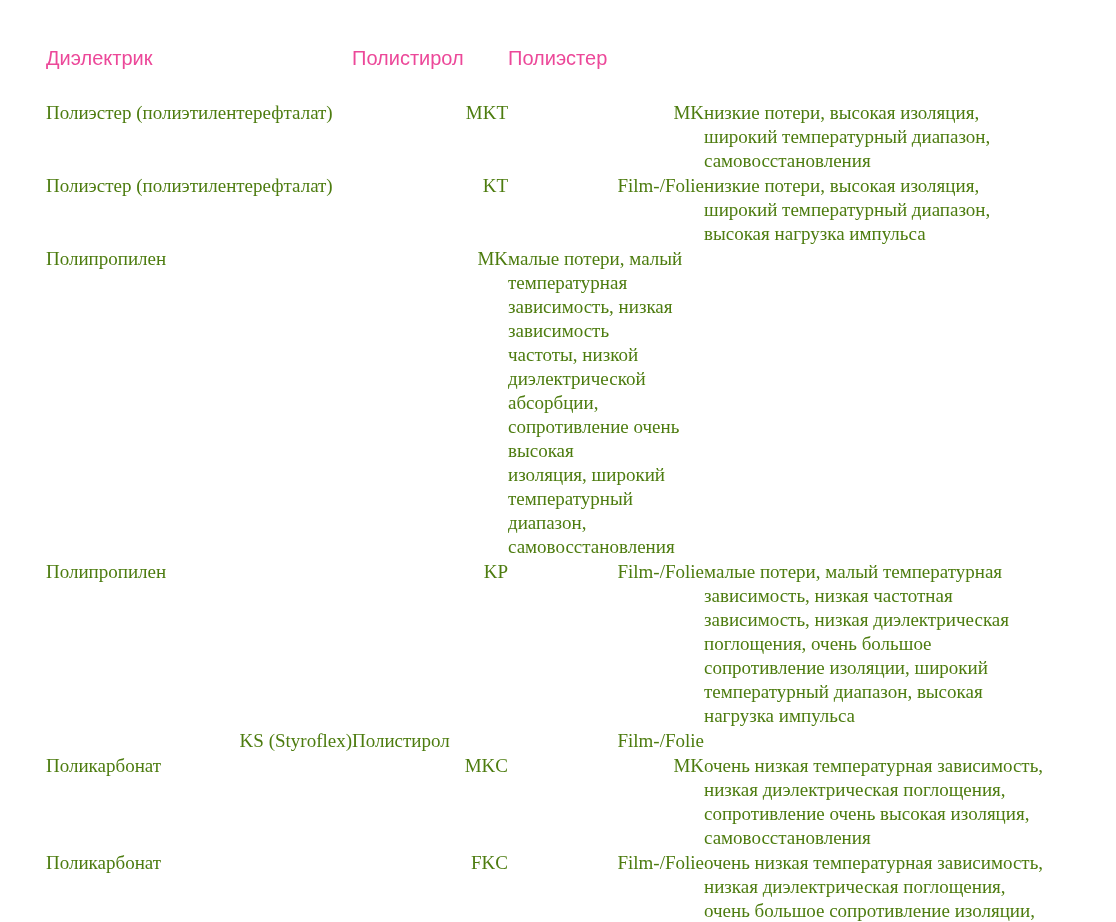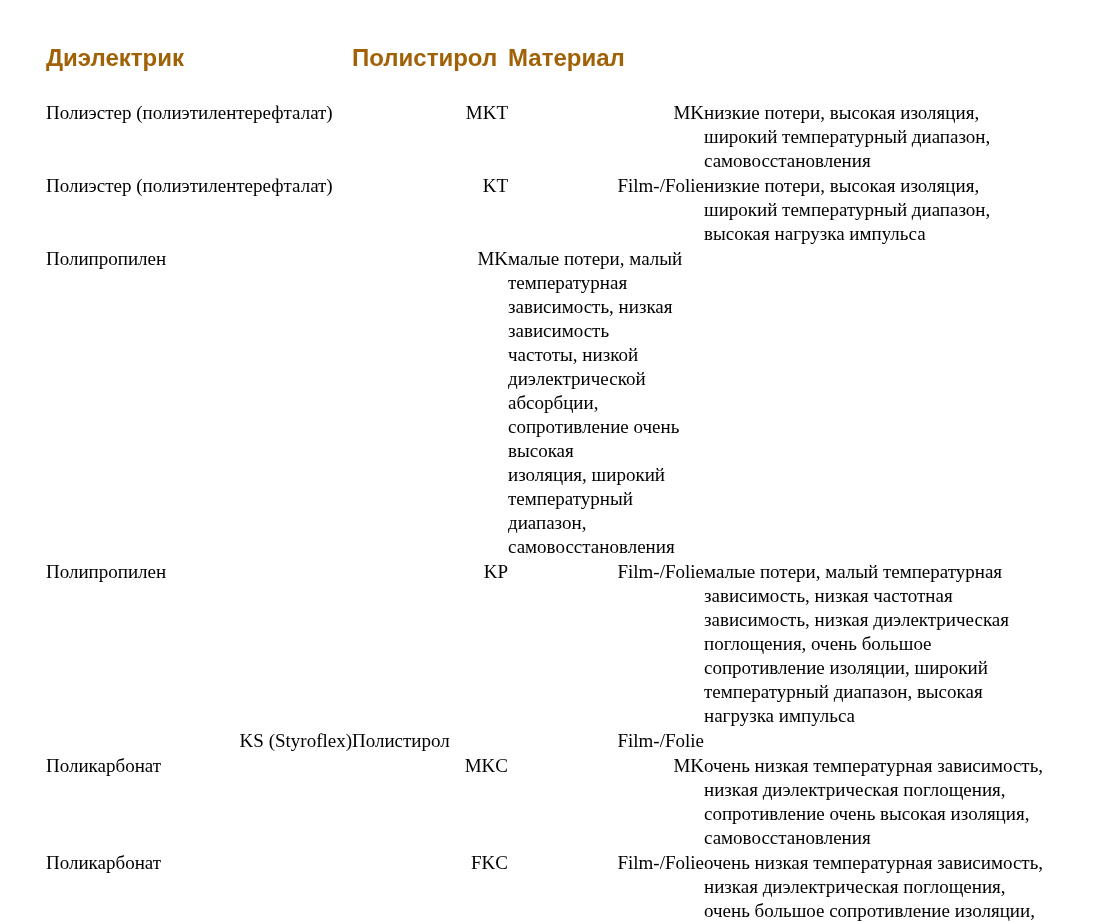--- a/index.html
+++ b/index.html
@@ -18,49 +18,49 @@
   .row {
     display: grid;
     grid-template-columns: 306px 156px 196px 412px;
     margin-bottom: 1px;
   }
   .header-row {
     margin-bottom: 31px;
   }
   .header-cell {
     font-family: "Liberation Sans", sans-serif;
-    font-weight: 700;
-    font-size: 24px;
+    font-weight: 400;
+    font-size: 20px;
     line-height: 24px;
-    color: #a16207;
+    color: #ec4899;
     white-space: nowrap;
   }
   .cell {
     font-family: "Liberation Serif", serif;
     font-size: 19px;
     line-height: 24px;
-    color: #000000;
+    color: #4d7c0f;
   }
   .cell.indent {
     padding-left: 21px;
     text-align: right;
   }
   .cell.props {
     white-space: pre-line;
   }
 </style>
 </head>
 <body>
 
 <div class="page">
 
   <div class="row header-row">
     <div class="header-cell">Диэлектрик</div>
     <div class="header-cell">Полистирол</div>
-    <div class="header-cell">Материал</div>
+    <div class="header-cell">Полиэстер</div>
   </div>
 
   <div class="row">
     <div class="cell">Полиэстер (полиэтилентерефталат)</div>
     <div class="cell indent">MKT</div>
     <div class="cell indent">MK</div>
     <div class="cell props">низкие потери, высокая изоляция,
 широкий температурный диапазон,
 самовосстановления</div>
   </div>

